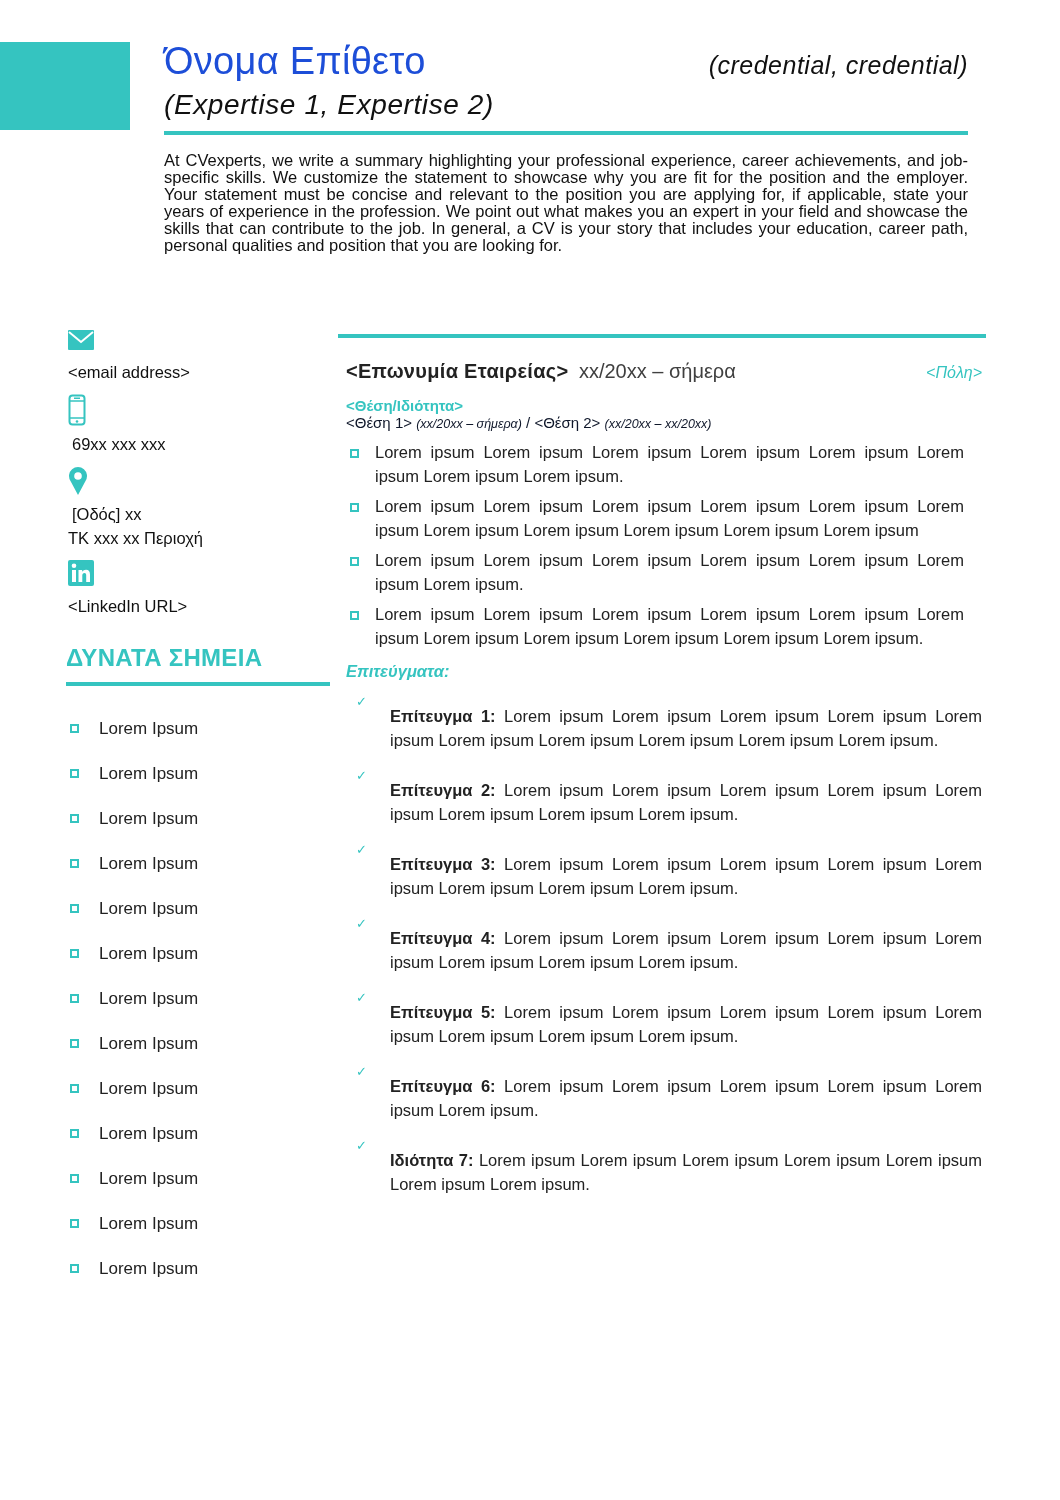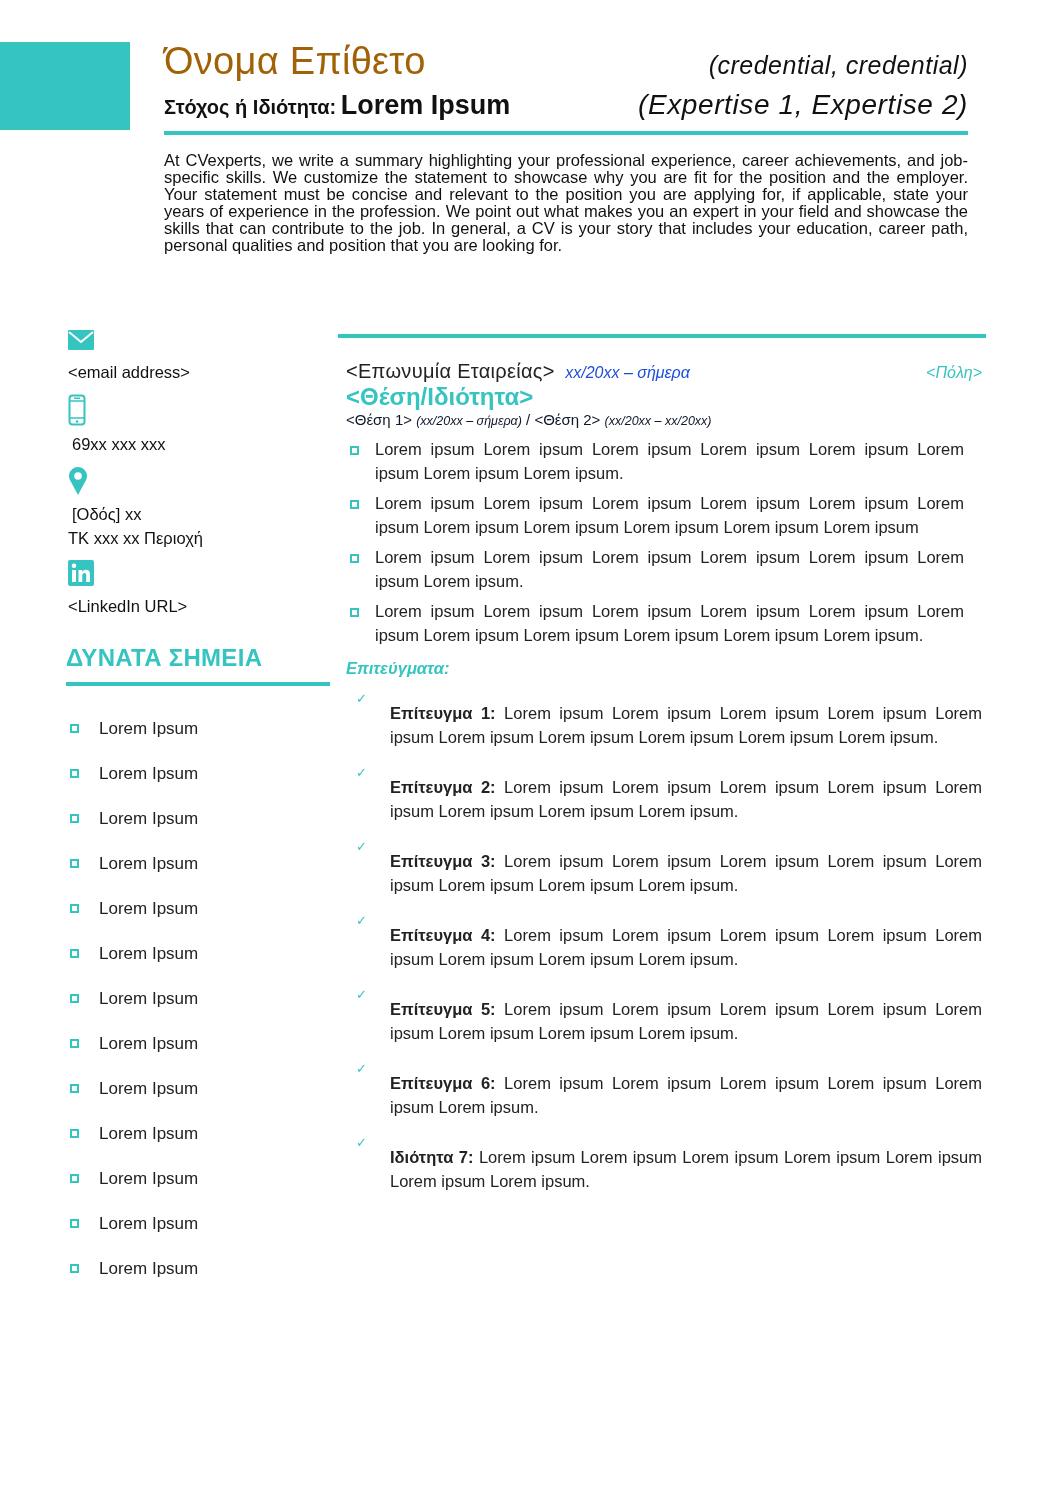--- a/index.html
+++ b/index.html
@@ -3,21 +3,21 @@
   <meta charset="utf-8">
   <style>
     * { box-sizing: border-box; margin: 0; padding: 0; }
     html, body { width: 1060px; height: 1500px; background: #ffffff; }
     body { position: relative; font-family: "Liberation Sans", sans-serif; color: #1a1a1a; overflow: hidden; }
 
     .accent-block { position: absolute; left: 0; top: 42px; width: 130px; height: 88px; background: #35c4c0; }
 
     .header { position: absolute; left: 164px; top: 40px; width: 804px; }
     .header-row { display: flex; justify-content: space-between; align-items: baseline; }
-    .name { font-size: 38px; font-weight: normal; color: #a16207; letter-spacing: 0.3px; }
+    .name { font-size: 38px; font-weight: normal; color: #1d4ed8; letter-spacing: 0.3px; }
     .credentials { font-size: 25px; font-style: italic; color: #111; letter-spacing: 0.5px; }
     .row2 { margin-top: 6px; }
     .objective-label { font-size: 20px; font-weight: bold; color: #111; }
     .objective-value { font-size: 27px; font-weight: bold; color: #111; }
     .expertise { font-size: 28px; font-style: italic; color: #111; letter-spacing: 0.6px; }
     .header-rule { height: 4px; background: #35c4c0; margin-top: 10px; }
 
     .summary { position: absolute; left: 164px; top: 152px; width: 804px; font-size: 16.5px; line-height: 17px; text-align: justify; color: #111; }
 
     
@@ -31,24 +31,24 @@
     .strengths .sec-rule { height: 4px; background: #35c4c0; margin-top: 10px; }
     .strength-list { list-style: none; margin-top: 20px; }
     .strength-item { display: flex; align-items: center; height: 45px; font-size: 17px; color: #222; }
     .sq-bullet { width: 9px; height: 9px; border: 2px solid #35c4c0; margin-left: 4px; margin-right: 20px; flex: 0 0 auto; }
 
     
     .experience { position: absolute; left: 338px; top: 324px; width: 648px; }
     .experience .sec-title { padding-left: 24px; }
     .experience .sec-rule { height: 4px; background: #35c4c0; margin-top: 10px; }
     .job-head { display: flex; justify-content: space-between; align-items: baseline; margin-top: 22px; padding-left: 8px; padding-right: 4px; }
-    .company { font-size: 20px; font-weight: normal; color: #222; letter-spacing: 0.3px; }
-    .job-dates { font-size: 16px; font-style: italic; color: #1d4ed8; margin-left: 6px; }
+    .company { font-size: 20px; font-weight: bold; color: #222; letter-spacing: 0.3px; }
+    .job-dates { font-size: 20px; color: #404040; margin-left: 6px; }
     .city { font-size: 16px; font-style: italic; color: #35c4c0; }
-    .position { font-size: 24px; font-weight: bold; color: #35c4c0; padding-left: 8px; }
+    .position { font-size: 15px; font-weight: bold; color: #35c4c0; margin-top: 14px; padding-left: 8px; }
     .sub-positions { font-size: 15px; color: #0f172a; padding-left: 8px; margin-top: 0; }
     .sub-positions .sm { font-size: 12.5px; font-style: italic; }
 
     .duties { list-style: none; margin-top: 10px; padding-left: 8px; width: 626px; }
     .duty { display: flex; font-size: 16.5px; line-height: 23.5px; color: #222; margin-bottom: 7px; }
     .duty .sq-bullet { margin-top: 8px; margin-left: 4px; margin-right: 16px; width: 9px; height: 9px; }
     .duty-text { text-align: justify; flex: 1; }
 
     .ach-title { font-size: 16.5px; font-weight: bold; font-style: italic; color: #35c4c0; margin-top: 12px; padding-left: 8px; }
     .achievements { list-style: none; margin-top: 8px; padding-left: 18px; width: 644px; }
@@ -61,24 +61,20 @@
 <body>
 
 <div class="accent-block"></div>
 
 <header class="header">
   <div class="header-row">
     <h1 class="name">Όνομα Επίθετο</h1>
     <span class="credentials">(credential, credential)</span>
   </div>
   <div class="header-row row2">
-    <div>
-      <span class="objective-label">Στόχος ή Ιδιότητα:</span>
-      <span class="objective-value">Lorem Ipsum</span>
-    </div>
     <span class="expertise">(Expertise 1, Expertise 2)</span>
   </div>
   <div class="header-rule"></div>
 </header>
 
 <p class="summary">At CVexperts, we write a summary highlighting your professional experience, career achievements, and job-specific skills. We customize the statement to showcase why you are fit for the position and the employer. Your statement must be concise and relevant to the position you are applying for, if applicable, state your years of experience in the profession. We point out what makes you an expert in your field and showcase the skills that can contribute to the job. In general, a CV is your story that includes your education, career path, personal qualities and position that you are looking for.</p>
 
 <section class="contact">
   <span class="contact-icon">
     <svg width="26" height="20" viewBox="0 0 26 20">

